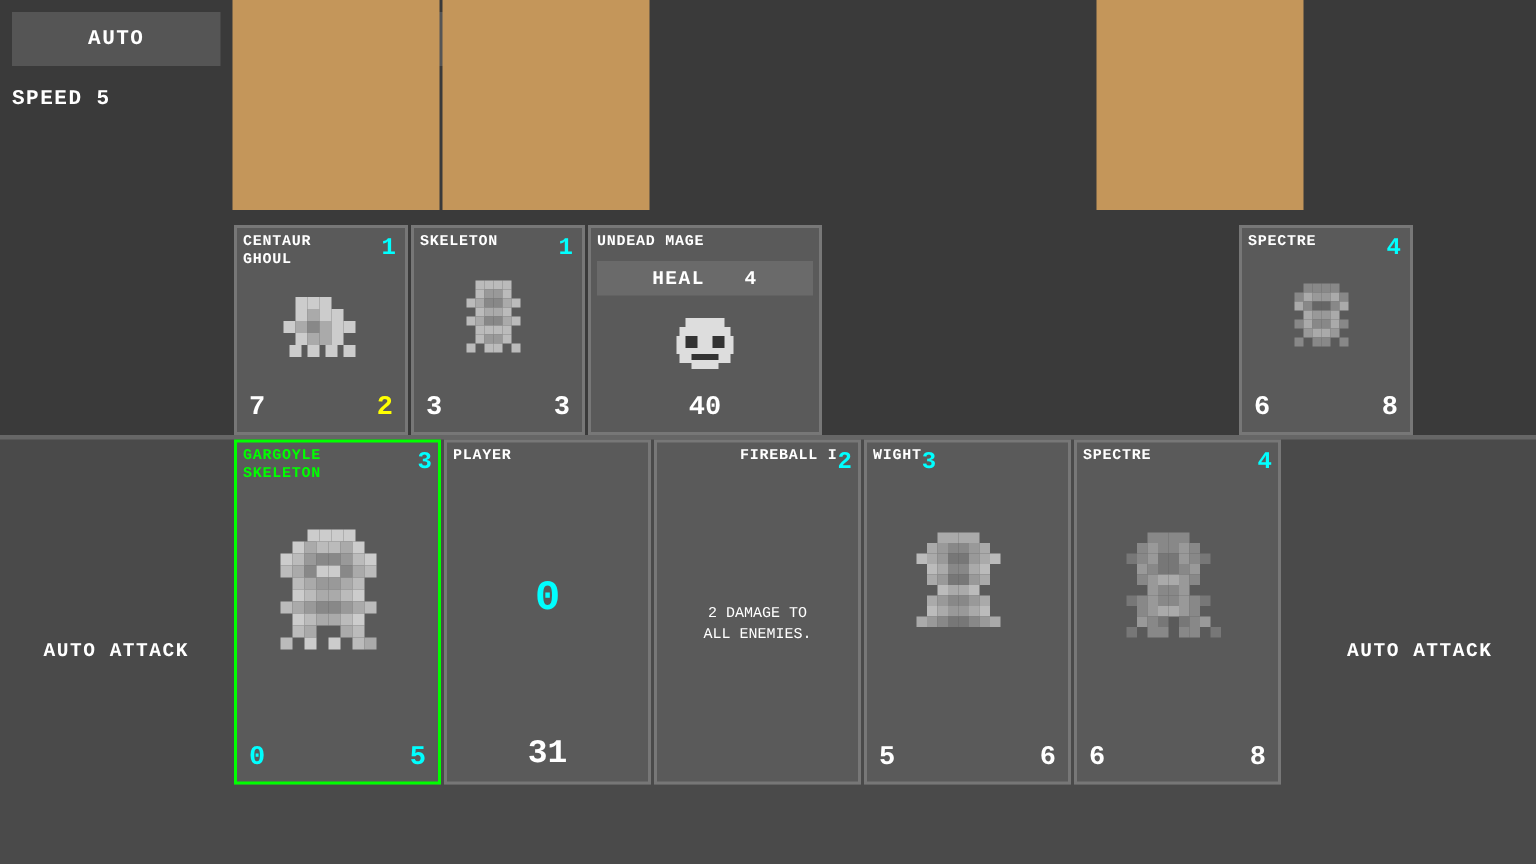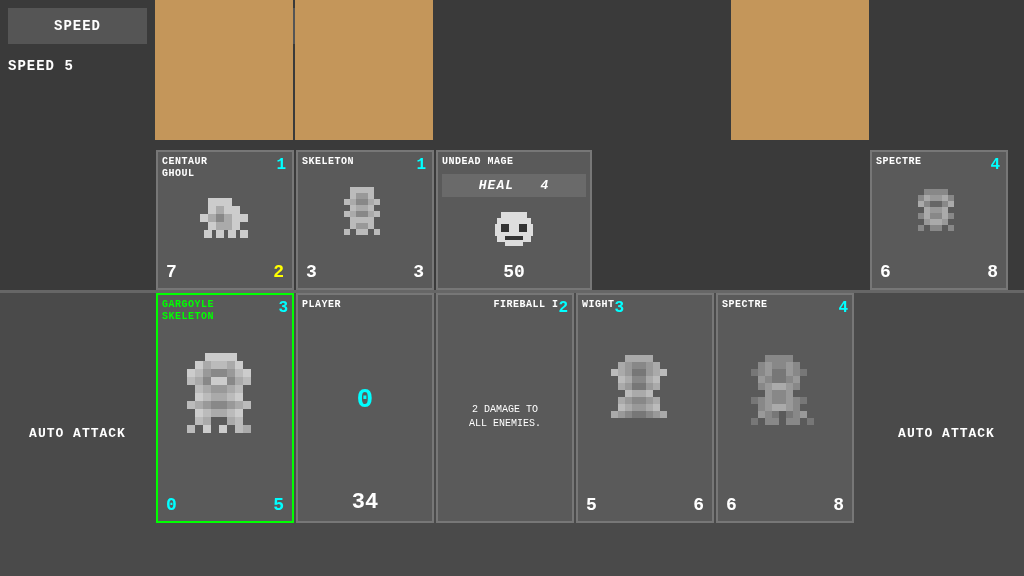--- a/index.html
+++ b/index.html
@@ -72,21 +72,21 @@
       font-size: 14px;
       font-weight: bold;
       padding: 10px 16px;
       cursor: pointer;
       text-align: center;
       letter-spacing: 1px;
     }
 
     
     .card {
-      width: 138px;
+      width: 116px;
       height: 140px;
       background: #5a5a5a;
       border: 2px solid #777;
       position: relative;
       display: flex;
       flex-direction: column;
       padding: 4px;
       margin: 0 1px;
     }
 
@@ -281,21 +281,21 @@
 
 <div class="game-container">
 
   <div class="top-area">
 
     <div class="top-tan-1"></div>
     <div class="top-tan-2"></div>
     <div class="top-tan-3"></div>
 
     <div class="left-panel">
-      <button class="exit-btn">SPEED</button>
+      <button class="exit-btn">AUTO</button>
       <div class="speed-label">SPEED 5</div>
     </div>
 
     <div class="top-cards-row">
 
       <div class="card">
         <div class="card-name">CENTAUR<br>GHOUL</div>
         <div class="card-number-top-right">1</div>
         <div class="card-image-area">
           <svg class="creature-svg" viewBox="0 0 75 75" xmlns="http://www.w3.org/2000/svg">
@@ -376,21 +376,21 @@
           </svg>
         </div>
         <div class="card-bottom">
           <span class="card-stat">3</span>
           <span class="card-stat">3</span>
         </div>
       </div>
 
       <div class="card" style="width:156px">
         <div class="card-name">UNDEAD MAGE</div>
-        <div style="margin: 4px 0; font-style: italic;">
+        <div style="margin: 4px 0;">
           <div class="heal-row">
             <span class="card-heal-value">HEAL &nbsp; 4</span>
           </div>
         </div>
         <div class="card-image-area">
 
           <svg width="50" height="50" viewBox="0 0 50 50" xmlns="http://www.w3.org/2000/svg">
             <rect x="12" y="5" width="26" height="6" fill="#ddd"></rect>
             <rect x="8" y="11" width="34" height="6" fill="#ddd"></rect>
             <rect x="6" y="17" width="38" height="6" fill="#ddd"></rect>
@@ -398,21 +398,21 @@
             <rect x="8" y="29" width="34" height="6" fill="#ddd"></rect>
 
             <rect x="12" y="17" width="8" height="8" fill="#333"></rect>
             <rect x="30" y="17" width="8" height="8" fill="#333"></rect>
 
             <rect x="16" y="29" width="18" height="4" fill="#333"></rect>
             <rect x="16" y="35" width="18" height="4" fill="#ddd"></rect>
           </svg>
         </div>
         <div class="card-bottom" style="justify-content:center">
-          <span class="card-stat">50</span>
+          <span class="card-stat">40</span>
         </div>
       </div>
 
       <div style="width: 138px; height: 140px;"></div>
       <div style="width: 138px; height: 140px;"></div>
 
       <div class="card" style="margin-left:1px">
         <div class="card-name">SPECTRE</div>
         <div class="card-number-top-right">4</div>
         <div class="card-image-area">
@@ -549,21 +549,21 @@
           <span class="card-stat cyan">5</span>
         </div>
       </div>
 
       <div class="card-bottom-tall">
         <div class="card-name">PLAYER</div>
         <div style="flex:1;display:flex;flex-direction:column;justify-content:center;align-items:center;gap:8px">
           <div class="card-inner-value">0</div>
         </div>
         <div class="card-bottom" style="justify-content:center">
-          <span class="card-large-stat">34</span>
+          <span class="card-large-stat">31</span>
         </div>
       </div>
 
       <div class="card-bottom-tall">
         <div style="display:flex;justify-content:flex-end;align-items:flex-start">
           <div class="card-name">FIREBALL I</div>
           <div style="font-size:16px;font-weight:bold;color:#00ffff">2</div>
         </div>
         <div style="flex:1;display:flex;align-items:center;justify-content:center">
           <div class="card-inner-desc">2 DAMAGE TO<br>ALL ENEMIES.</div>

